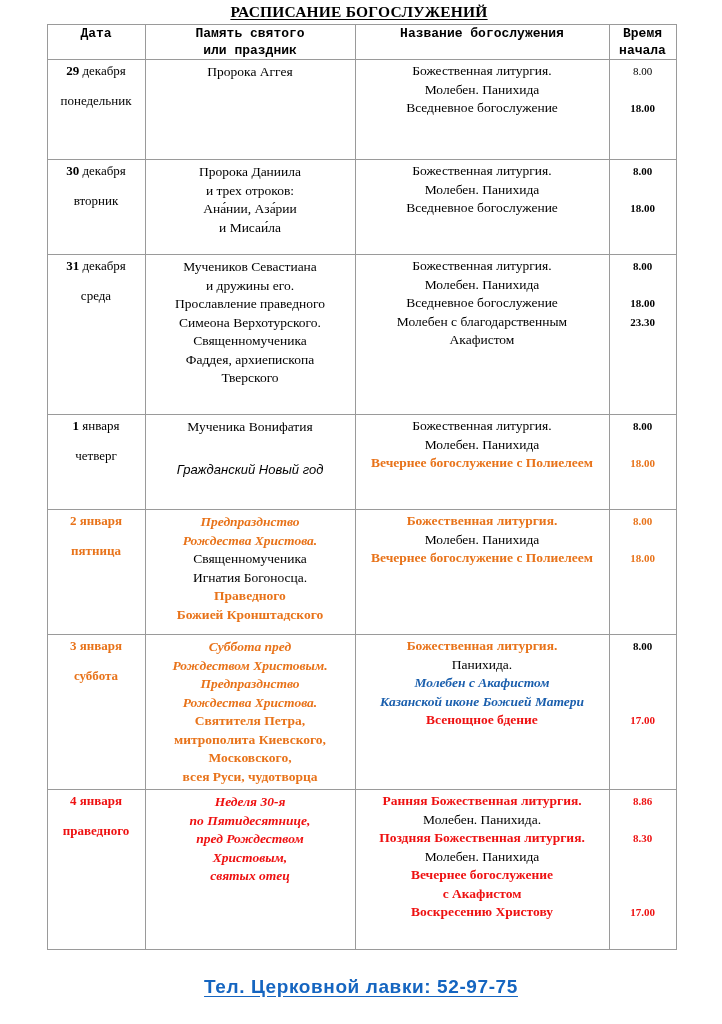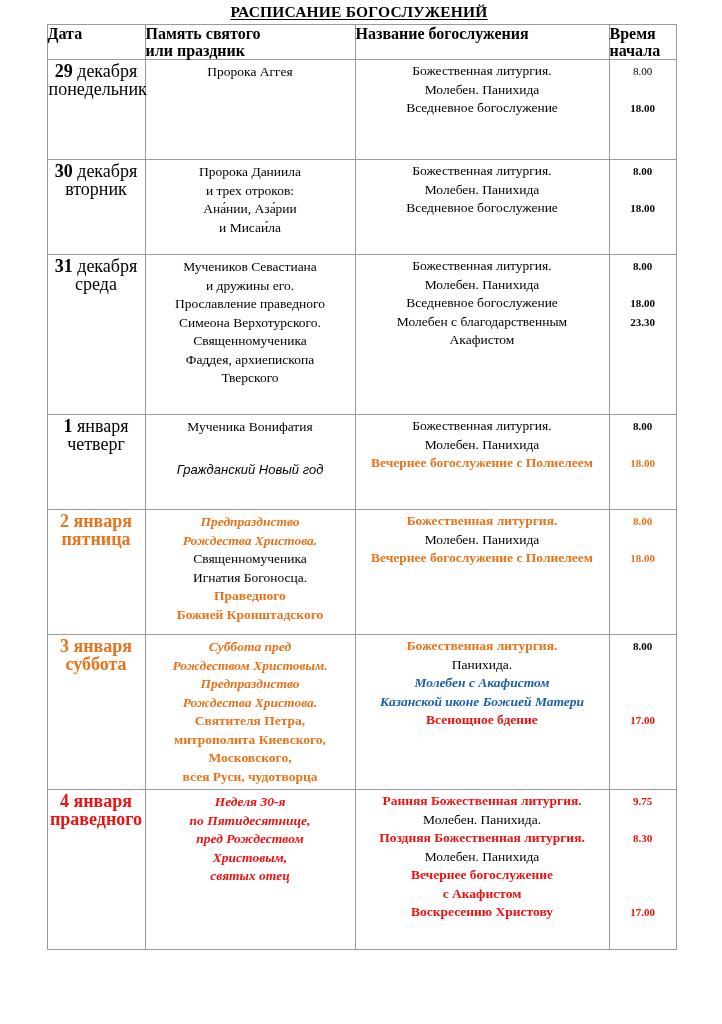--- a/index.html
+++ b/index.html
@@ -55,39 +55,41 @@
     padding: 0;
   }
 
   col.c-date    { width: 98px; }
   col.c-saint   { width: 210px; }
   col.c-service { width: 254px; }
   col.c-time    { width: 67px; }
 
   
   thead th {
-    text-align: left;
+    text-align: center;
     font-weight: bold;
-    font-size: 16px;
+    font-size: 13px;
     line-height: 17px;
     padding: 4px 2px 4px 2px;
     vertical-align: middle;
+    font-family: Liberation Mono, monospace;
   }
 
   
   .date-cell {
     text-align: center;
-    font-size: 18px;
+    font-size: 13px;
     line-height: 18px;
     display: flex;
     flex-direction: column;
     justify-content: center;
     height: 100%;
     box-sizing: border-box;
     padding: 2px 1px;
+    gap: 12px;
   }
   .date-cell .dnum { font-weight: bold; }
 
   .saint-cell {
     text-align: center;
     font-size: 13.5px;
     line-height: 18.5px;
     display: flex;
     flex-direction: column;
     justify-content: center;
@@ -469,32 +471,35 @@
                 <div>
                   <div class="blk clr-red b">Вечернее богослужение</div>
                   <div class="blk clr-red b">с Акафистом</div>
                   <div class="blk clr-red b">Воскресению Христову</div>
                 </div>
               </div>
             </td>
             <td>
               <div class="stack time-cell">
                 <div>
-                  <div class="blk clr-red b">9.75</div>
+                  <div class="blk clr-red b">8.86</div>
                   <div class="blk clr-black ">&nbsp;</div>
                   <div class="blk clr-red b">8.30</div>
                   <div class="blk clr-black ">&nbsp;</div>
                 </div>
                 <div class="grow"></div>
                 <div>
                   <div class="blk clr-red ">&nbsp;</div>
                   <div class="blk clr-red ">&nbsp;</div>
                   <div class="blk clr-red b">17.00</div>
                 </div>
               </div>
             </td>
           </tr>
         </tbody>
     </table>
   </div>
 
+  <div class="footer">
+    <span>Тел. Церковной лавки: 52-97-75</span>
+  </div>
 
 </div>
 
 </body></html>

